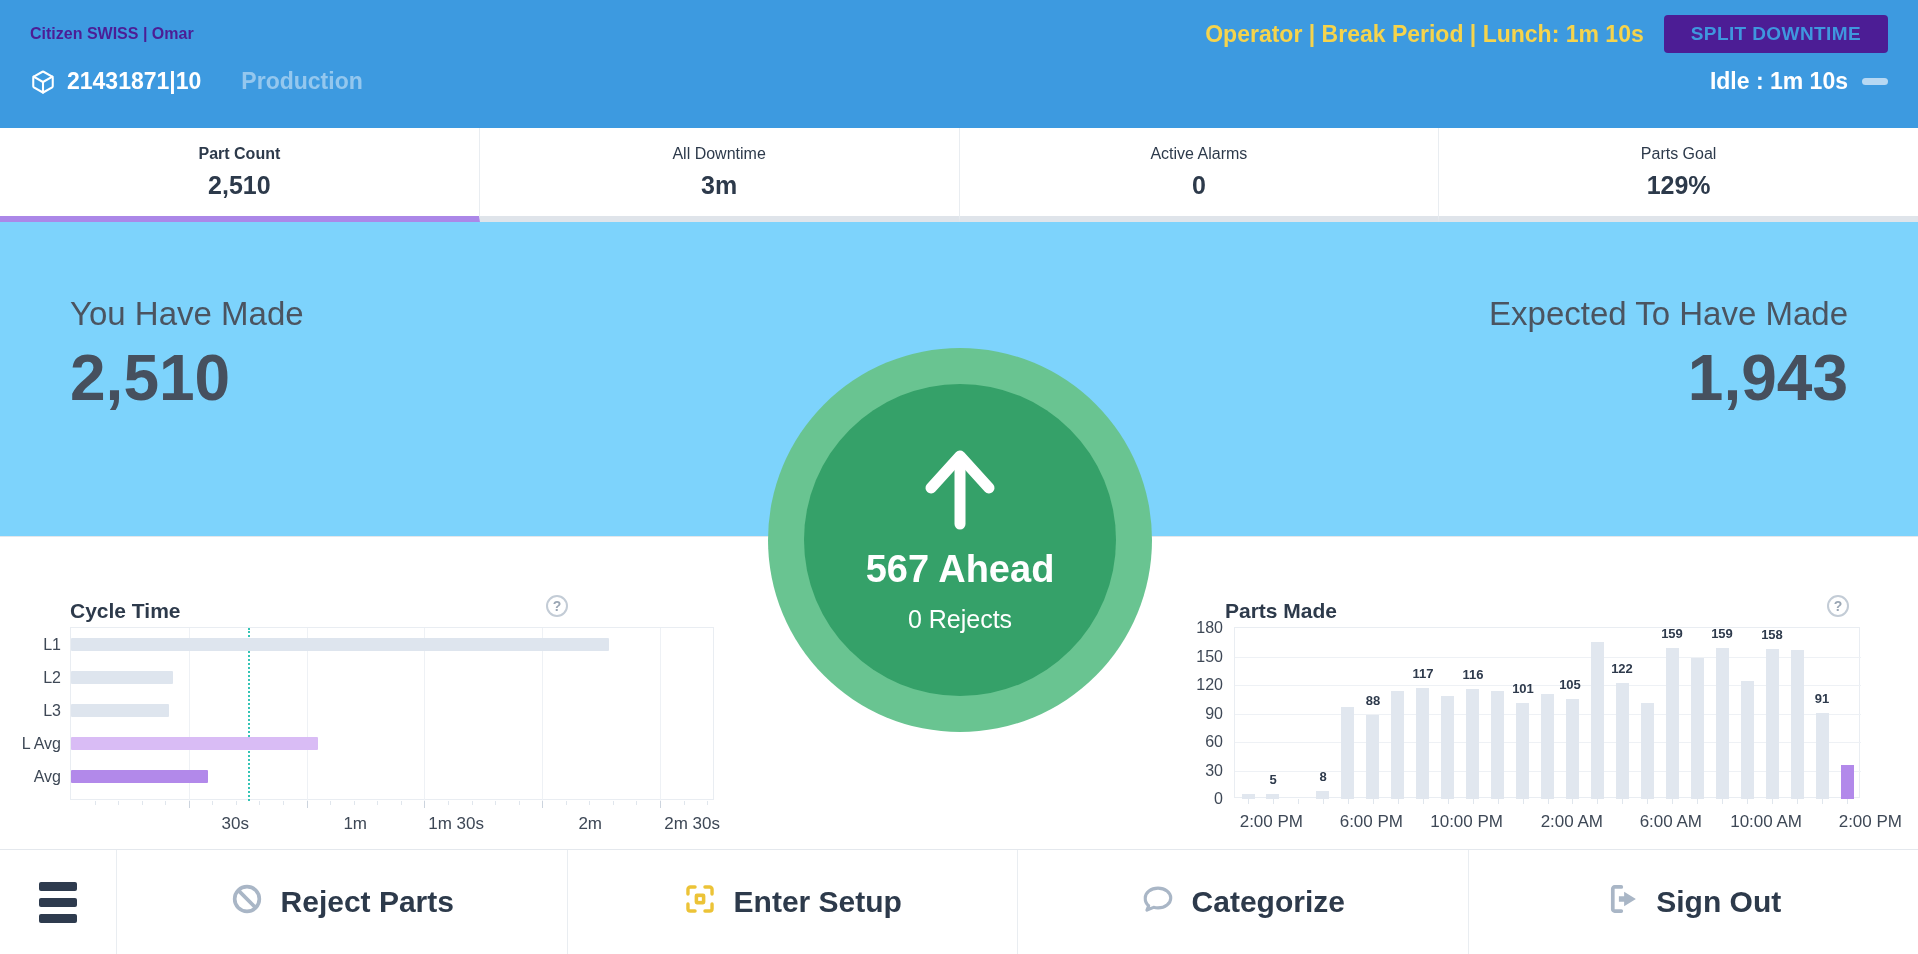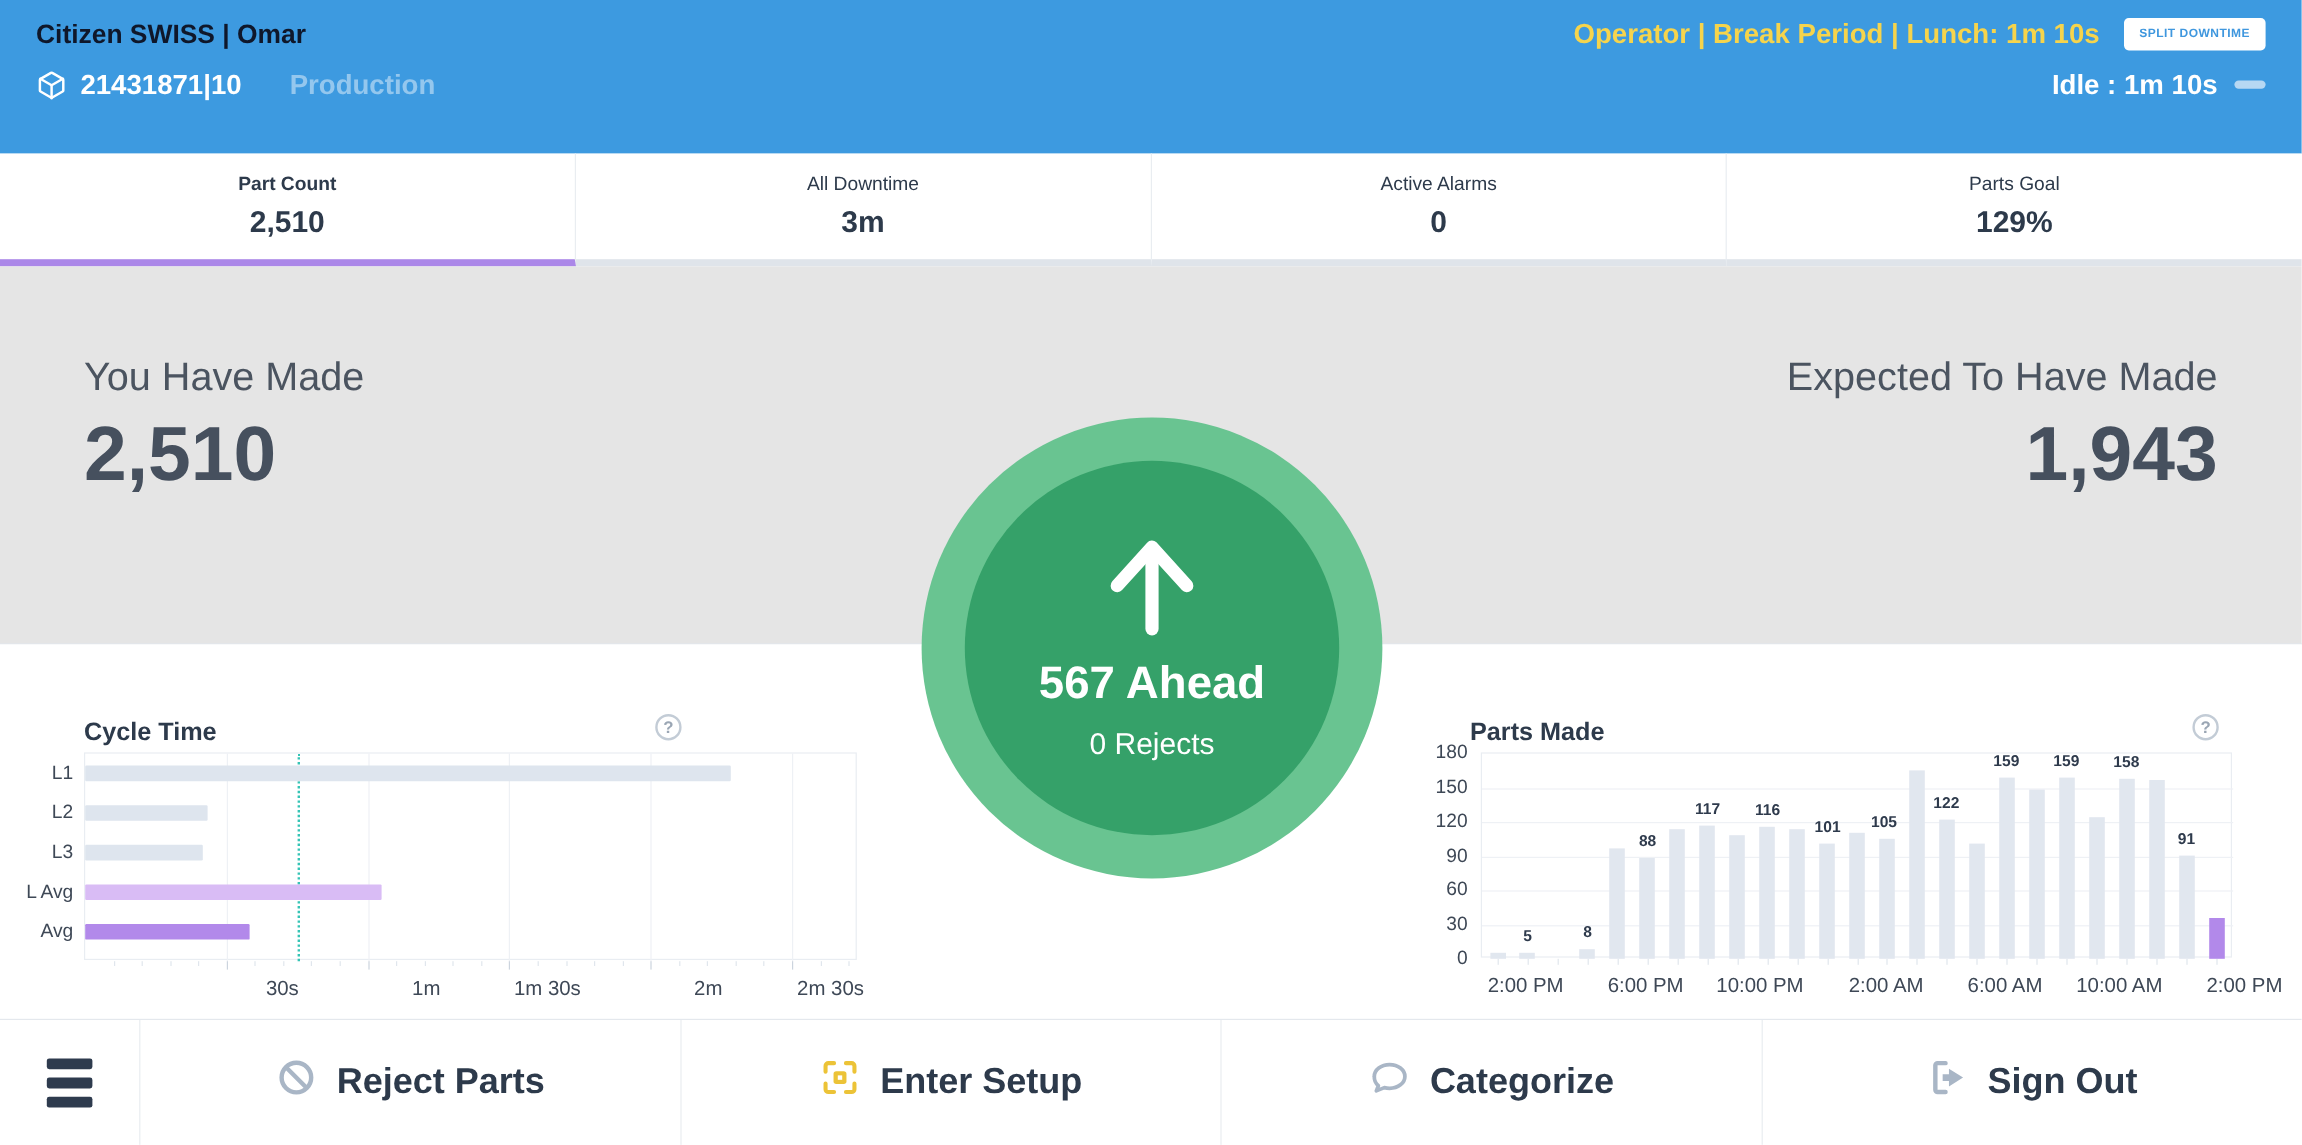--- a/index.html
+++ b/index.html
@@ -3,43 +3,43 @@
 <meta charset="utf-8">
 <style>
   * { margin:0; padding:0; box-sizing:border-box; }
   html,body { width:1918px; height:954px; }
   body { font-family:"Liberation Sans", sans-serif; background:#fff; position:relative; overflow:hidden; }
 
   
   .topbar { position:absolute; left:0; top:0; width:1918px; height:128px; background:#3d9ae0; padding:15px 30px 0 30px; }
   .tb-row { display:flex; justify-content:space-between; align-items:center; }
   .tb-row2 { margin-top:15px; }
-  .machine { color:#0f172a; font-size:22px; font-weight:700; }
+  .machine { color:#4c1d95; font-size:16px; font-weight:700; }
   .tb-right { display:flex; align-items:center; }
   .status { color:#f6d44c; font-size:23px; font-weight:700; margin-right:20px; }
-  .split-btn { background:#ffffff; color:#3f97de; border:none; border-radius:4px; font-family:inherit;
-               font-size:10px; font-weight:700; letter-spacing:.4px; padding:8px 13px; cursor:pointer; }
+  .split-btn { background:#4c1d95; color:#3f97de; border:none; border-radius:4px; font-family:inherit;
+               font-size:19px; font-weight:700; letter-spacing:.4px; padding:8px 27px; cursor:pointer; }
   .tb-left { display:flex; align-items:center; }
   .cube { display:flex; margin-right:11px; }
   .job { color:#fff; font-size:23px; font-weight:700; }
   .mode { color:rgba(255,255,255,.45); font-size:23px; font-weight:700; margin-left:40px; }
   .idle { color:#fff; font-size:23px; font-weight:700; margin-right:14px; }
   .dash { width:26px; height:7px; border-radius:4px; background:#b7d8f3; display:inline-block; cursor:pointer; }
 
   
   .stats { position:absolute; left:0; top:128px; width:1918px; height:94px; background:#fff; display:flex; }
   .stat { flex:1; text-align:center; padding-top:17px; border-right:1px solid #e9edf1; border-bottom:6px solid #dfe4ea; cursor:pointer; }
   .stat:last-child { border-right:none; }
   .stat.active { border-bottom-color:#ab87e8; }
   .s-label { font-size:16px; color:#2d3a4b; }
   .stat.active .s-label { font-weight:700; }
   .s-value { font-size:25px; font-weight:700; color:#2d3a4b; margin-top:8px; }
 
   
-  .summary { position:absolute; left:0; top:222px; width:1918px; height:315px; background:#e5e5e5; border-bottom:1px solid #e3e7ec; }
+  .summary { position:absolute; left:0; top:222px; width:1918px; height:315px; background:#7dd3fc; border-bottom:1px solid #e3e7ec; }
   .made { position:absolute; left:70px; top:73px; }
   .expected { position:absolute; right:70px; top:73px; text-align:right; }
   .sum-label { font-size:33px; color:#4b5460; }
   .sum-value { font-size:64px; font-weight:700; color:#46505e; margin-top:8px; }
   .expected .sum-value { }
 
   
   .circle { position:absolute; left:768px; top:348px; width:384px; height:384px; border-radius:50%;
             background:#69c491; z-index:5; display:flex; align-items:center; justify-content:center; }
   .circle-inner { width:312px; height:312px; border-radius:50%; background:#35a169; color:#fff;

